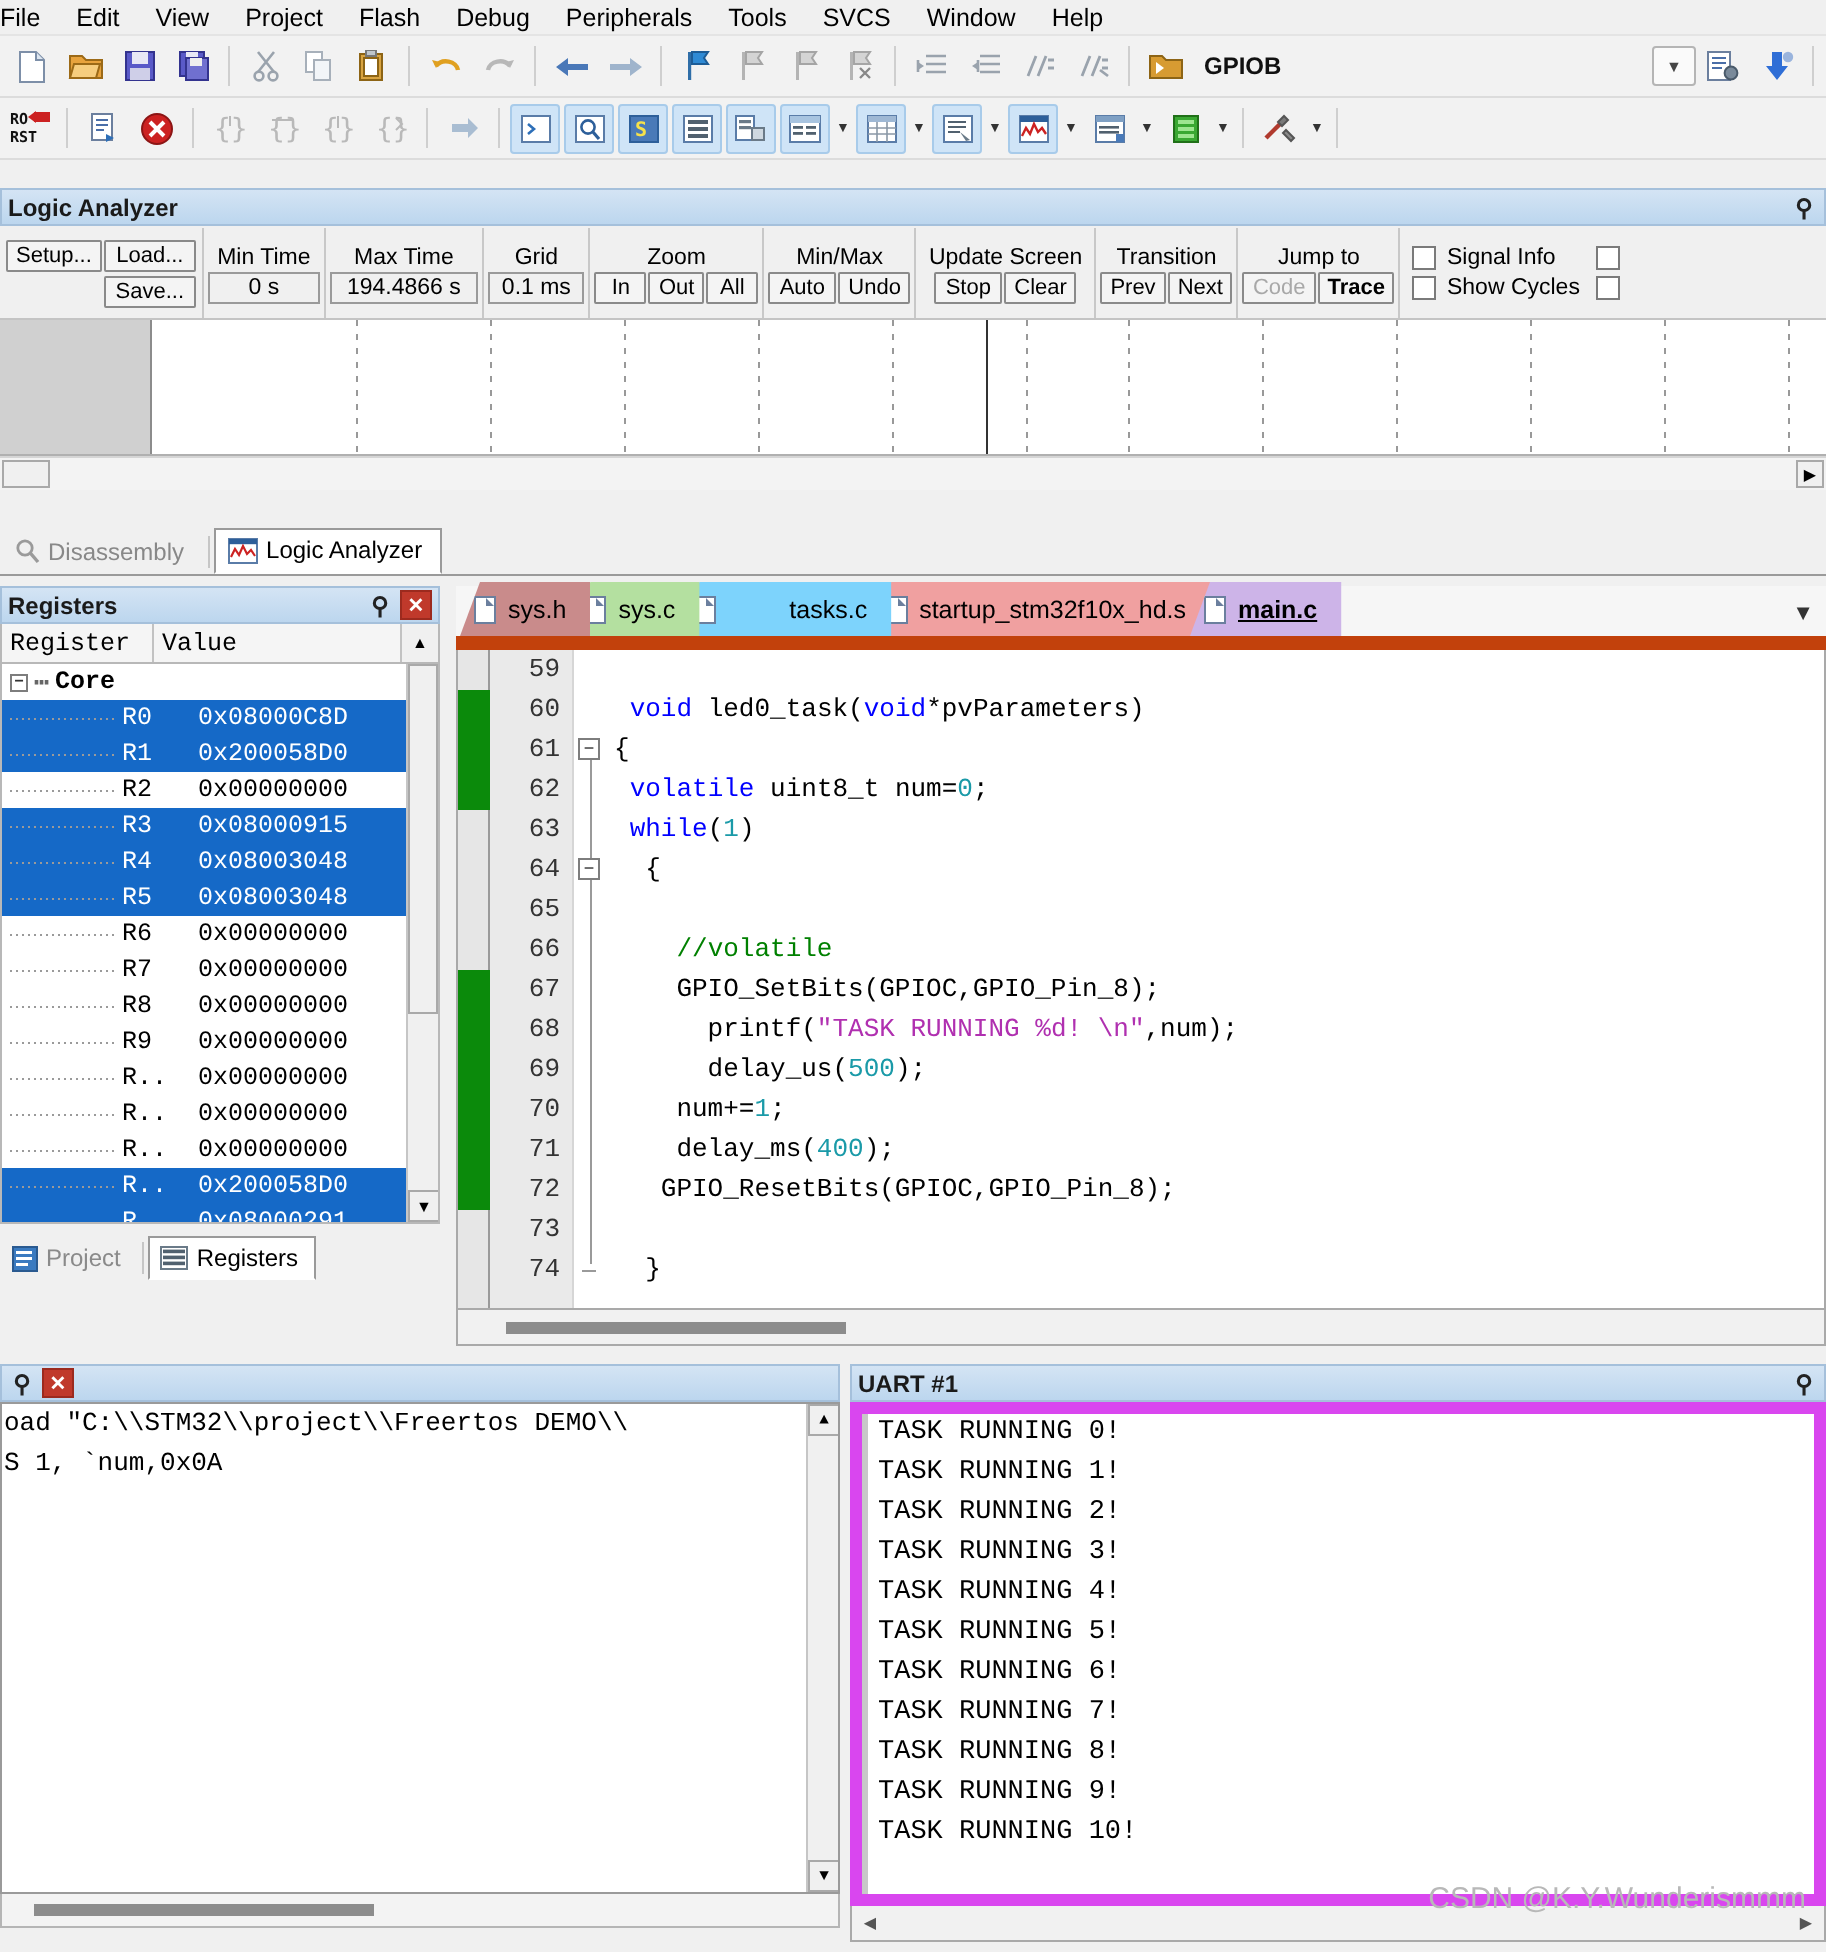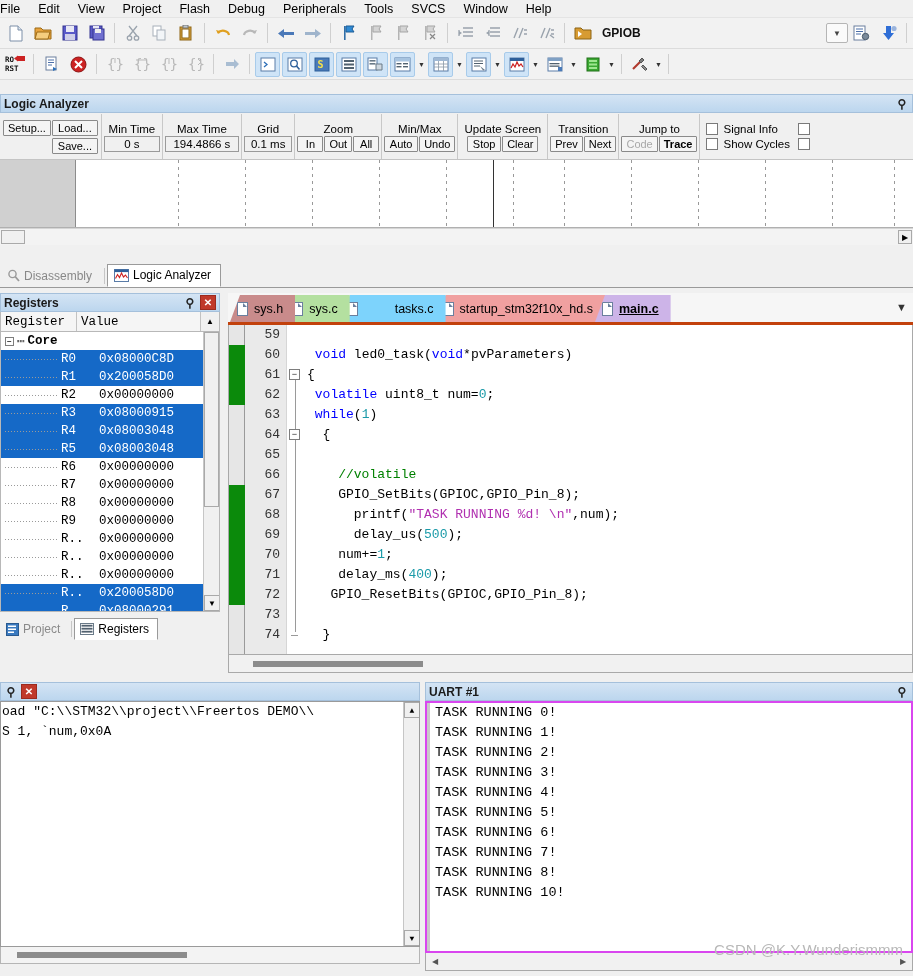--- a/index.html
+++ b/index.html
@@ -191,21 +191,21 @@
     display:flex; align-items:center; gap:4px; padding:3px 8px 4px 5px;
     font-size:12px; height:22px; border:1px solid transparent; border-bottom:none; cursor:default;
   }
   .pt.inactive { color:#8a8a8a; }
   .pt.active { background:#fff; border:1px solid #9a9a9a; border-bottom:1px solid #fff; color:#000;}
 
   
   #editor { position:absolute; left:228px; top:293px; width:685px; height:383px; }
   .ed-tabrow {
     height:32px; display:flex; align-items:flex-end; background:#f6f6f6;
-    border-bottom: 3px solid #c2410c; position:relative; padding-left:2px;
+    border-bottom: 7px solid #c2410c; position:relative; padding-left:2px;
   }
   .ed-tab {
     display:flex; align-items:center; gap:6px;
     height:27px; padding: 0 12px 0 7px; font-size:12.5px;
     position:relative; margin-right:-10px; cursor:default;
     clip-path: polygon(10px 0, 100% 0, 100% 100%, 0 100%);
   }
   .ed-tab .fileicon {
     width:11px; height:14px; background:#fff; border:1px solid #6b7f9e;
     position:relative; flex-shrink:0;
@@ -259,21 +259,21 @@
   .cmd-line { height:20px; line-height:20px; padding-left:1px; white-space:pre; }
   .cmd-hscroll {
     height:17px; background:#f3f3f3; border:1px solid #b5b5b5; border-top:none;
     display:flex; align-items:center; padding-left:16px;
   }
   .cmd-hthumb { height:6px; width:170px; background:#8c8c8c; }
 
   
   #uart-panel { position:absolute; left:425px; top:682px; width:488px; height:294px; }
   .uart-body {
-    background:#fff; border:2px solid #d946ef; height:252px;
+    background:#fff; border:6px solid #d946ef; height:252px;
     font-family:"Liberation Mono", monospace; font-size:13.5px;
     overflow:hidden; padding-left:4px; position:relative;
   }
   .uart-line { height:20px; line-height:20px; white-space:pre; }
   .uart-leftbar { position:absolute; left:0; top:0; bottom:0; width:3px; background:#c8c8c8; }
   .uart-hscroll {
     height:18px; background:#f1f1f1; border:1px solid #a9a9a9; border-top:none;
     display:flex; align-items:center; justify-content:space-between; padding:0 2px;
     position:relative;
   }
@@ -1027,20 +1027,21 @@
       <div id="uart-lines" style="padding-left:4px;">
           <div class="uart-line">TASK RUNNING 0!</div>
           <div class="uart-line">TASK RUNNING 1!</div>
           <div class="uart-line">TASK RUNNING 2!</div>
           <div class="uart-line">TASK RUNNING 3!</div>
           <div class="uart-line">TASK RUNNING 4!</div>
           <div class="uart-line">TASK RUNNING 5!</div>
           <div class="uart-line">TASK RUNNING 6!</div>
           <div class="uart-line">TASK RUNNING 7!</div>
           <div class="uart-line">TASK RUNNING 8!</div>
+          <div class="uart-line">TASK RUNNING 9!</div>
           <div class="uart-line">TASK RUNNING 10!</div>
         </div>
     </div>
     <div class="uart-hscroll">
       <div class="hs-arrow">◀</div>
       <div class="hs-arrow">▶</div>
     </div>
     <div class="watermark">CSDN @K.Y.Wunderismmm</div>
   </div>
 

